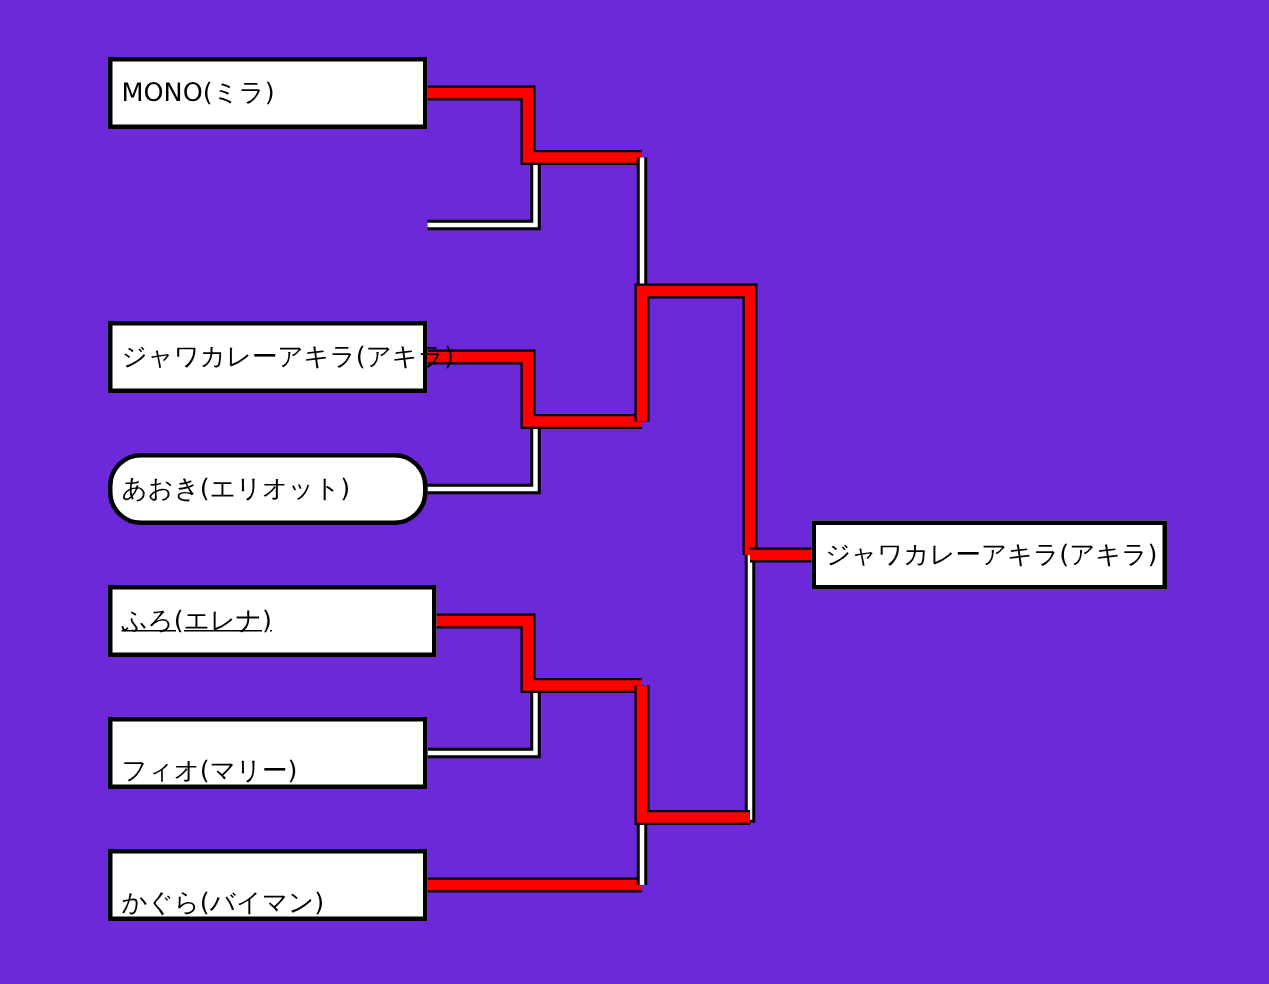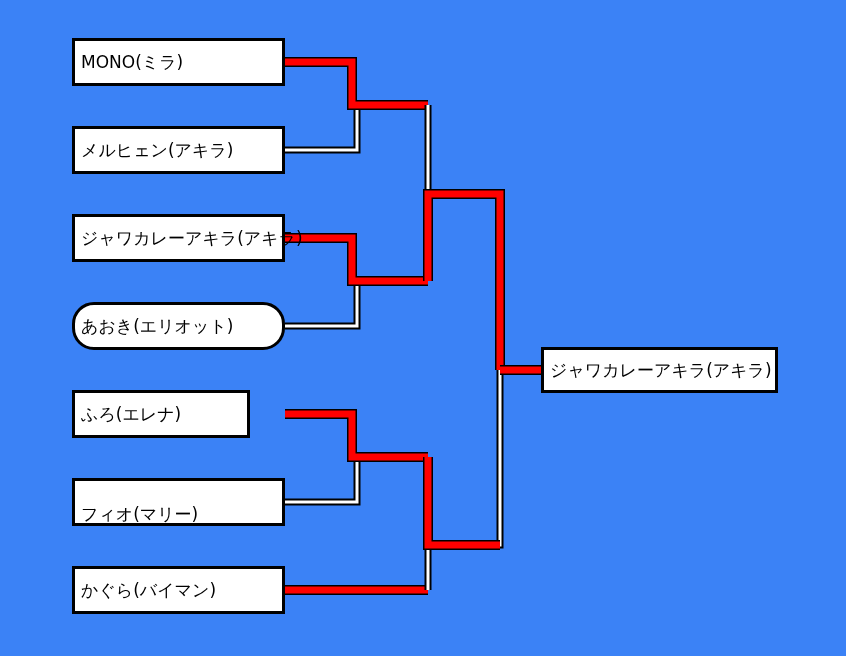--- a/index.html
+++ b/index.html
@@ -4,21 +4,21 @@
 <style>
   html, body {
     margin: 0;
     padding: 0;
     background: #ffffff;
   }
   #bracket-page {
     position: relative;
     width: 846px;
     height: 656px;
-    background: #3b82f6;
+    background: #6d28d9;
     overflow: hidden;
     font-family: "DejaVu Sans", "Liberation Sans", sans-serif;
   }
   #bracket-svg {
     position: absolute;
     left: 0;
     top: 0;
     width: 846px;
     height: 656px;
   }
@@ -113,41 +113,38 @@
       <path d="M 500 370 L 545 370" fill="none" stroke="#000000" stroke-width="10"></path>
       <path d="M 500 370 L 545 370" fill="none" stroke="#ff0000" stroke-width="7"></path>
     </g>
 
   </svg>
 
   <div class="entry-box" style="left:72px; top:38px; width:213px; height:48px;">
     <span class="entry-label">MONO(ミラ)</span>
   </div>
 
-  <div class="entry-box" style="left:72px; top:126px; width:213px; height:48px;">
-    <span class="entry-label">メルヒェン(アキラ)</span>
-  </div>
 
   <div class="entry-box" style="left:72px; top:214px; width:213px; height:48px;">
     <span class="entry-label">ジャワカレーアキラ(アキラ)</span>
   </div>
 
   <div class="entry-box" style="left:72px; top:302px; width:213px; height:48px;border-radius:22px;">
     <span class="entry-label">あおき(エリオット)</span>
   </div>
 
-  <div class="entry-box" style="left:72px; top:390px; width:178px; height:48px;">
+  <div class="entry-box" style="left:72px; top:390px; width:219px; height:48px;text-decoration:underline;">
     <span class="entry-label">ふろ(エレナ)</span>
   </div>
 
   <div class="entry-box" style="left:72px; top:478px; width:213px; height:48px;align-items:flex-end;">
     <span class="entry-label">フィオ(マリー)</span>
   </div>
 
-  <div class="entry-box" style="left:72px; top:566px; width:213px; height:48px;">
+  <div class="entry-box" style="left:72px; top:566px; width:213px; height:48px;align-items:flex-end;">
     <span class="entry-label">かぐら(バイマン)</span>
   </div>
 
   <div class="final-box" style="left:541px; top:347px; width:237px; height:46px;">
     <span class="entry-label">ジャワカレーアキラ(アキラ)</span>
   </div>
 
 </div>
 
 </body></html>

